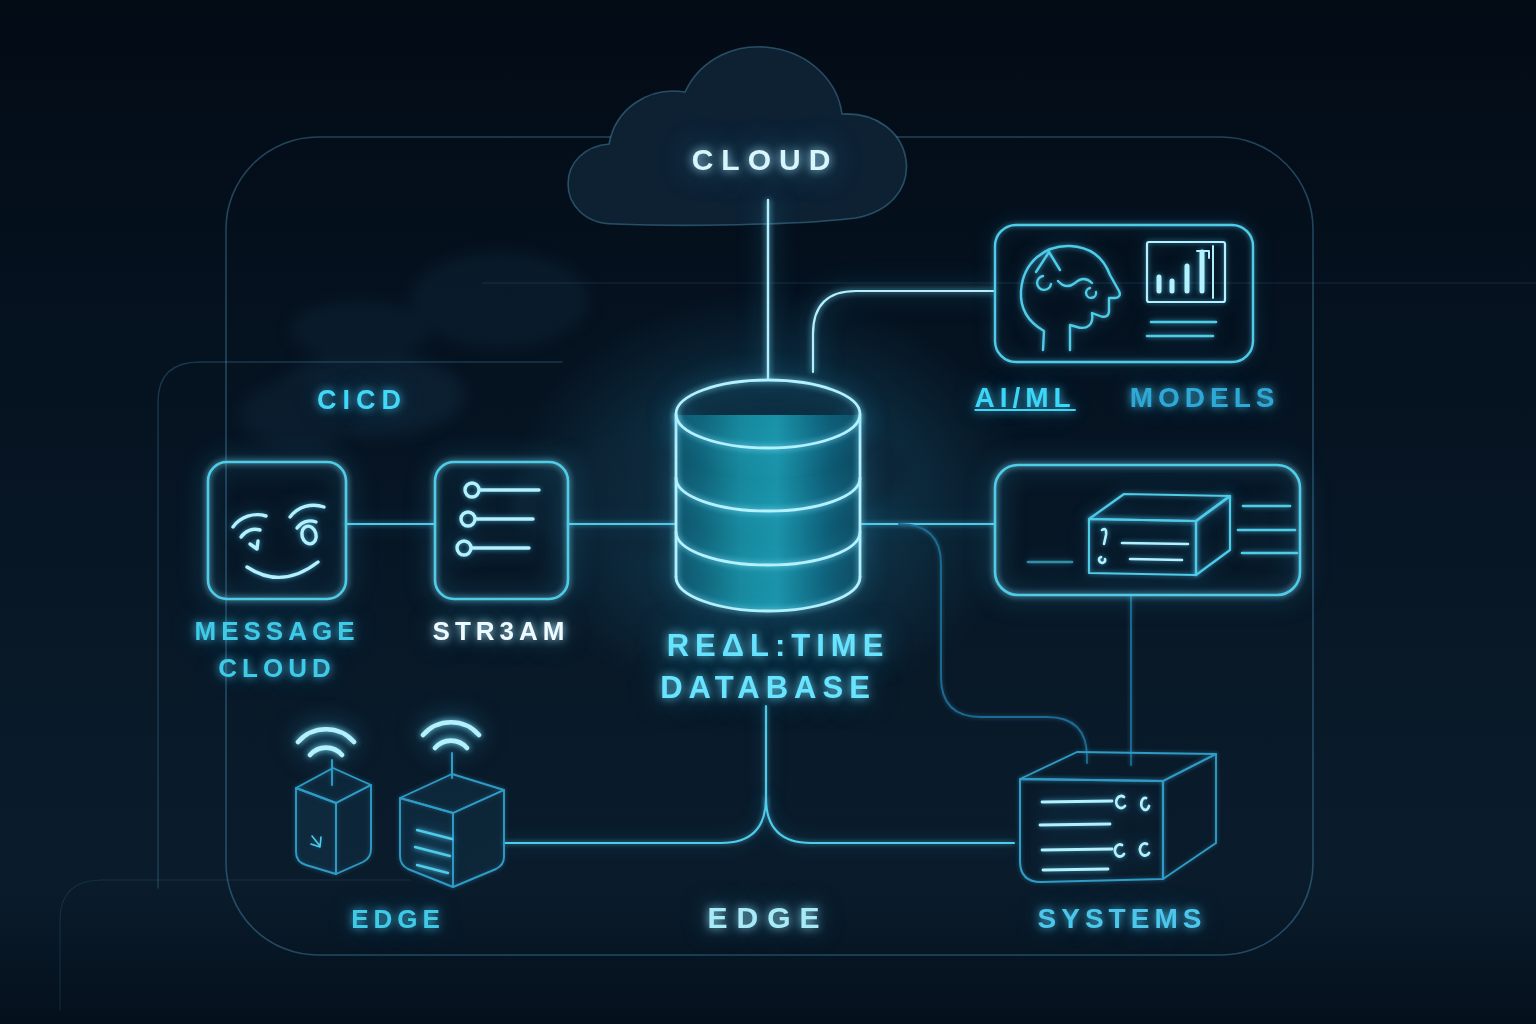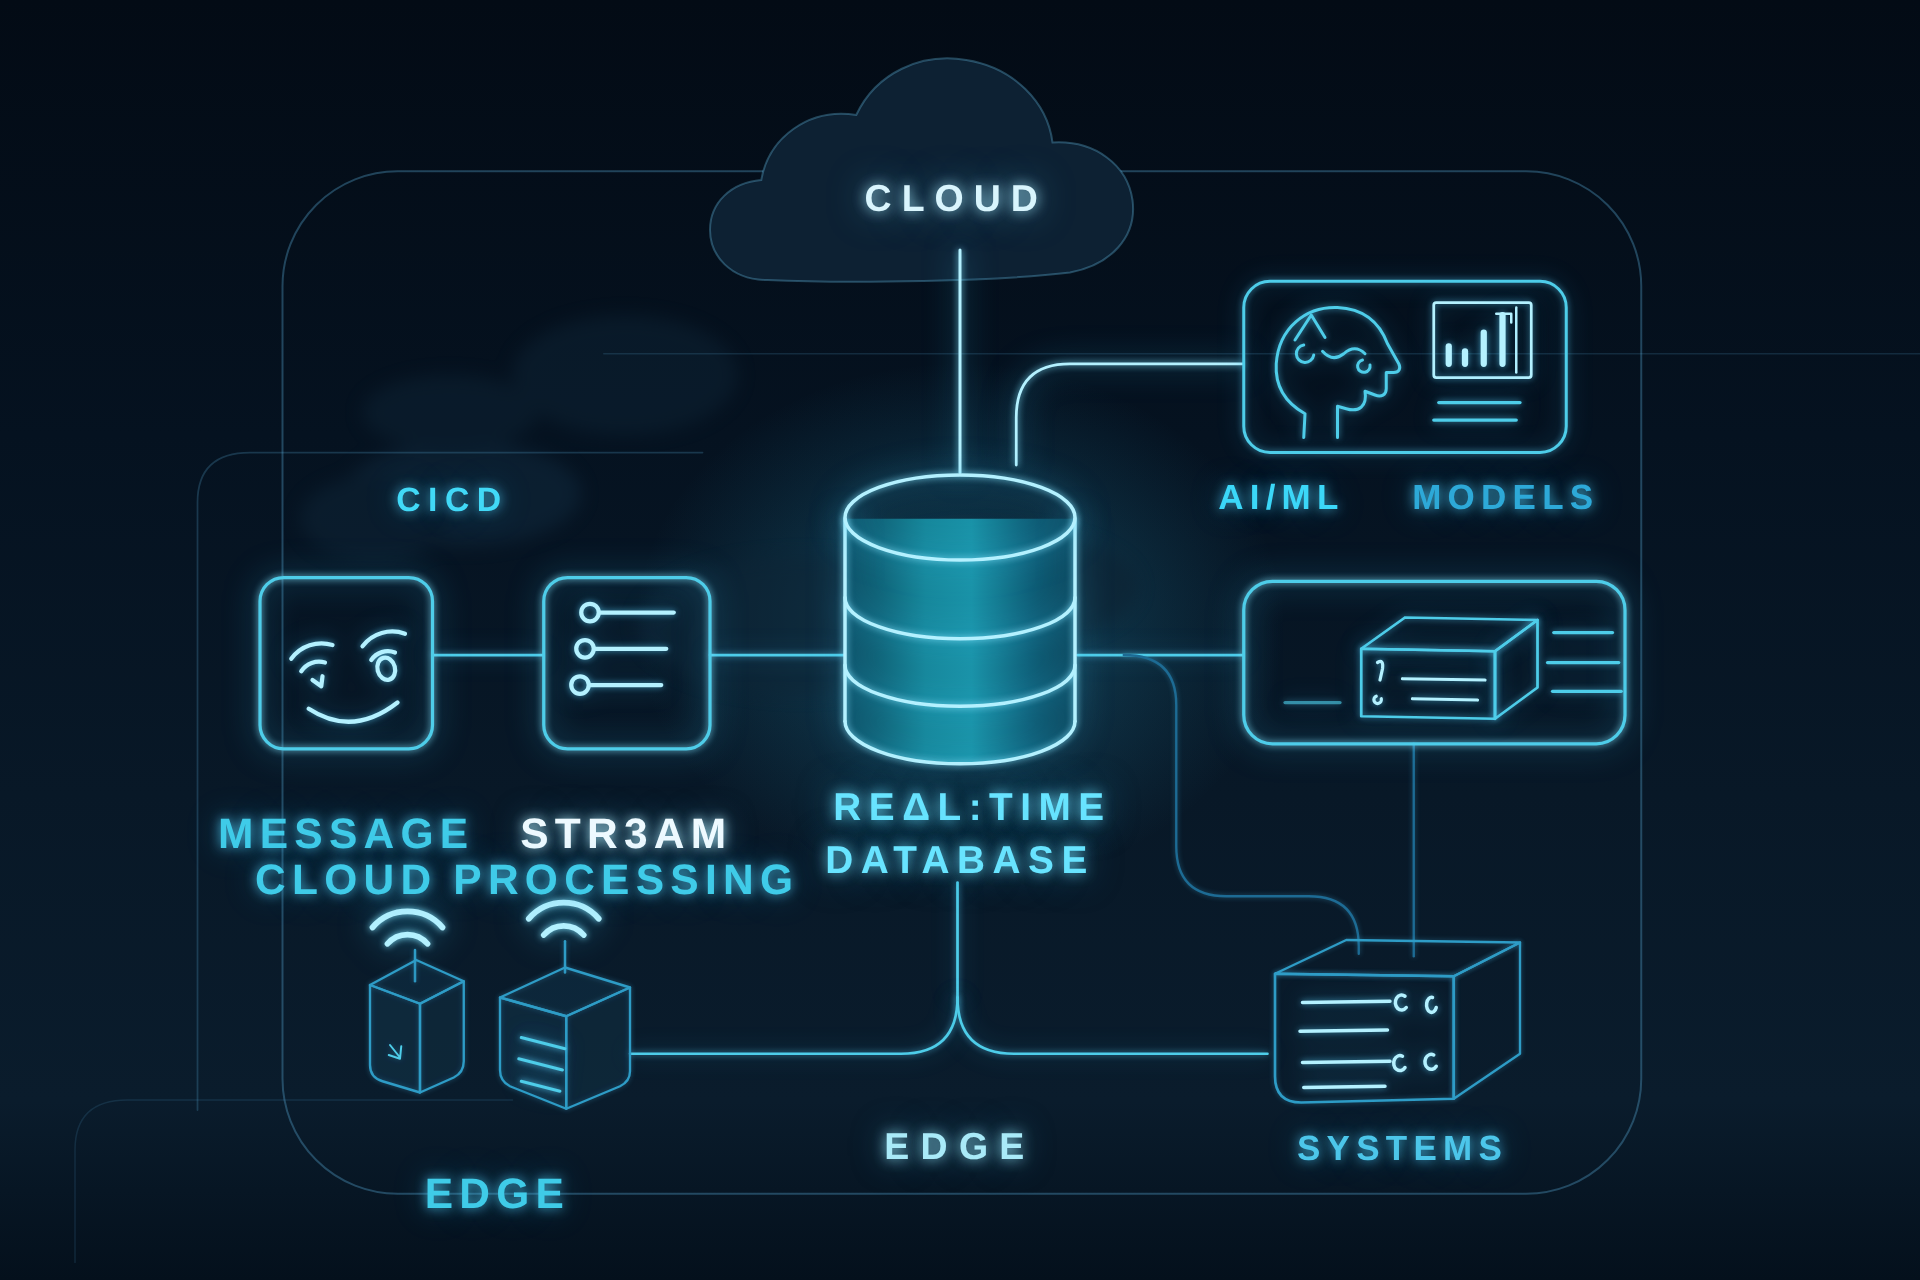--- a/index.html
+++ b/index.html
@@ -23,27 +23,27 @@
 
   .label {
     position:absolute; transform:translateX(-50%);
     font-weight:600; letter-spacing:5px; white-space:nowrap;
     color:#3fcbe8;
     text-shadow: 0 0 9px rgba(80,205,245,.85), 0 0 26px rgba(40,150,205,.45);
   }
   .lab-cloud   { font-size:30px; letter-spacing:8px; color:#d9f5fd;
                  text-shadow:0 0 10px rgba(170,235,255,.95), 0 0 30px rgba(90,200,240,.6); }
   .lab-cicd    { font-size:27px; color:#41d9f7; letter-spacing:6px; }
-  .lab-node    { font-size:34px;margin-top:32px; }
+  .lab-node    { font-size:26px; }
   .lab-strong  { color:#eefaff; font-weight:700;
                  text-shadow:0 0 9px rgba(180,240,255,.9), 0 0 24px rgba(80,190,235,.5); }
   .lab-db      { font-size:31px; color:#68e4ff; letter-spacing:6px;
                  text-shadow:0 0 10px rgba(110,225,255,.9), 0 0 30px rgba(50,185,235,.5); }
   .lab-aiml    { font-size:28px; }
-  .lab-aiml .strong { color:#3bd7f8; }
+  .lab-aiml .strong { color:#3bd7f8;text-decoration:underline; }
   .lab-aiml .rest   { color:#2da9d8; margin-left:14px;padding-left:40px; }
   .lab-edge-c  { font-size:30px; color:#a9eaf8; letter-spacing:9px; font-weight:700;
                  text-shadow:0 0 10px rgba(150,230,250,.9), 0 0 26px rgba(70,190,235,.5); }
   .lab-sys     { font-size:28px; color:#4cc6ea; }
 </style>
 </head>
 <body>
 
 <div id="stage">
 
@@ -239,21 +239,20 @@
   </g>
 </svg>
 
 <div class="label lab-cloud" style="left:765px; top:143px;">CLOUD</div>
 <div class="label lab-cicd" style="left:362px; top:385px;">CICD</div>
 
 <div class="label lab-node" style="left:277px; top:616px;">MESSAGE</div>
 <div class="label lab-node" style="left:277px; top:653px;">CLOUD</div>
 
 <div class="label lab-node lab-strong" style="left:501px; top:616px;">STR3AM</div>
-<div class="label lab-node" style="left:501px; top:653px;">PROCESSING</div>
 
 <div class="label lab-db" style="left:768px; top:628px;padding-left:20px;">REΔL:TIME</div>
 <div class="label lab-db" style="left:768px; top:670px;">DATABASE</div>
 
 <div class="label lab-aiml" style="left:1127px; top:382px;"><span class="strong">AI/ML</span><span class="rest">MODELS</span></div>
 
 
 <div class="label lab-node" style="left:398px; top:904px;">EDGE</div>
 <div class="label lab-edge-c" style="left:768px; top:901px;">EDGE</div>
 <div class="label lab-sys" style="left:1122px; top:903px;">SYSTEMS</div>

